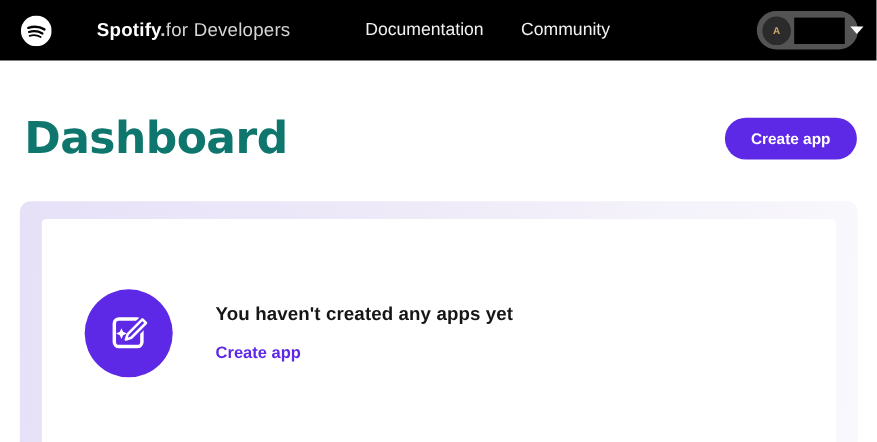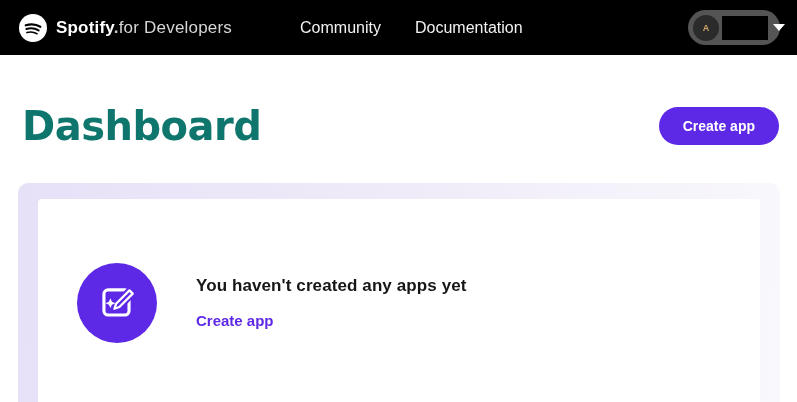--- a/index.html
+++ b/index.html
@@ -18,21 +18,21 @@
     align-items: center;
     padding: 0 17px 0 19px;
   }
   .brand {
     display: flex;
     align-items: center;
     gap: 9px;
     cursor: pointer;
   }
   .brand .logo { width: 28px; height: 28px; display: block; }
-  .brand-text { font-size: 17px; letter-spacing: .2px; white-space: nowrap; }
+  .brand-text { font-size: 17px; letter-spacing: .2px; white-space: nowrap; margin-left: 32px; }
   .brand-name { color: #ffffff; font-weight: bold; }
   .brand-dot  { color: #c9c9c9; font-weight: bold; }
   .brand-suffix { color: #d6d6d6; font-weight: 400; }
 
   .nav-links {
     display: flex;
     gap: 34px;
     margin-left: 68px;
   }
   .nav-link {
@@ -159,22 +159,22 @@
     <svg class="logo" viewBox="0 0 24 24" aria-hidden="true">
       <circle cx="12" cy="12" r="12" fill="#ffffff"></circle>
       <path d="M5.8 9.7 C 9.9 8.4, 15.0 8.9, 18.3 10.9" fill="none" stroke="#000" stroke-width="1.9" stroke-linecap="round"></path>
       <path d="M6.3 12.9 C 9.7 11.9, 13.8 12.3, 16.8 14.1" fill="none" stroke="#000" stroke-width="1.7" stroke-linecap="round"></path>
       <path d="M6.8 15.9 C 9.6 15.1, 12.9 15.4, 15.4 16.9" fill="none" stroke="#000" stroke-width="1.4" stroke-linecap="round"></path>
     </svg>
     <span class="brand-text"><span class="brand-name">Spotify</span><span class="brand-dot">.</span><span class="brand-suffix">for Developers</span></span>
   </div>
 
   <nav class="nav-links">
+    <a class="nav-link">Documentation</a>
     <a class="nav-link">Community</a>
-    <a class="nav-link">Documentation</a>
   </nav>
 
   <div class="user-pill">
     <div class="avatar">A</div>
     <div class="user-name-block"></div>
     <div class="caret"></div>
   </div>
 </header>
 
 <main>

